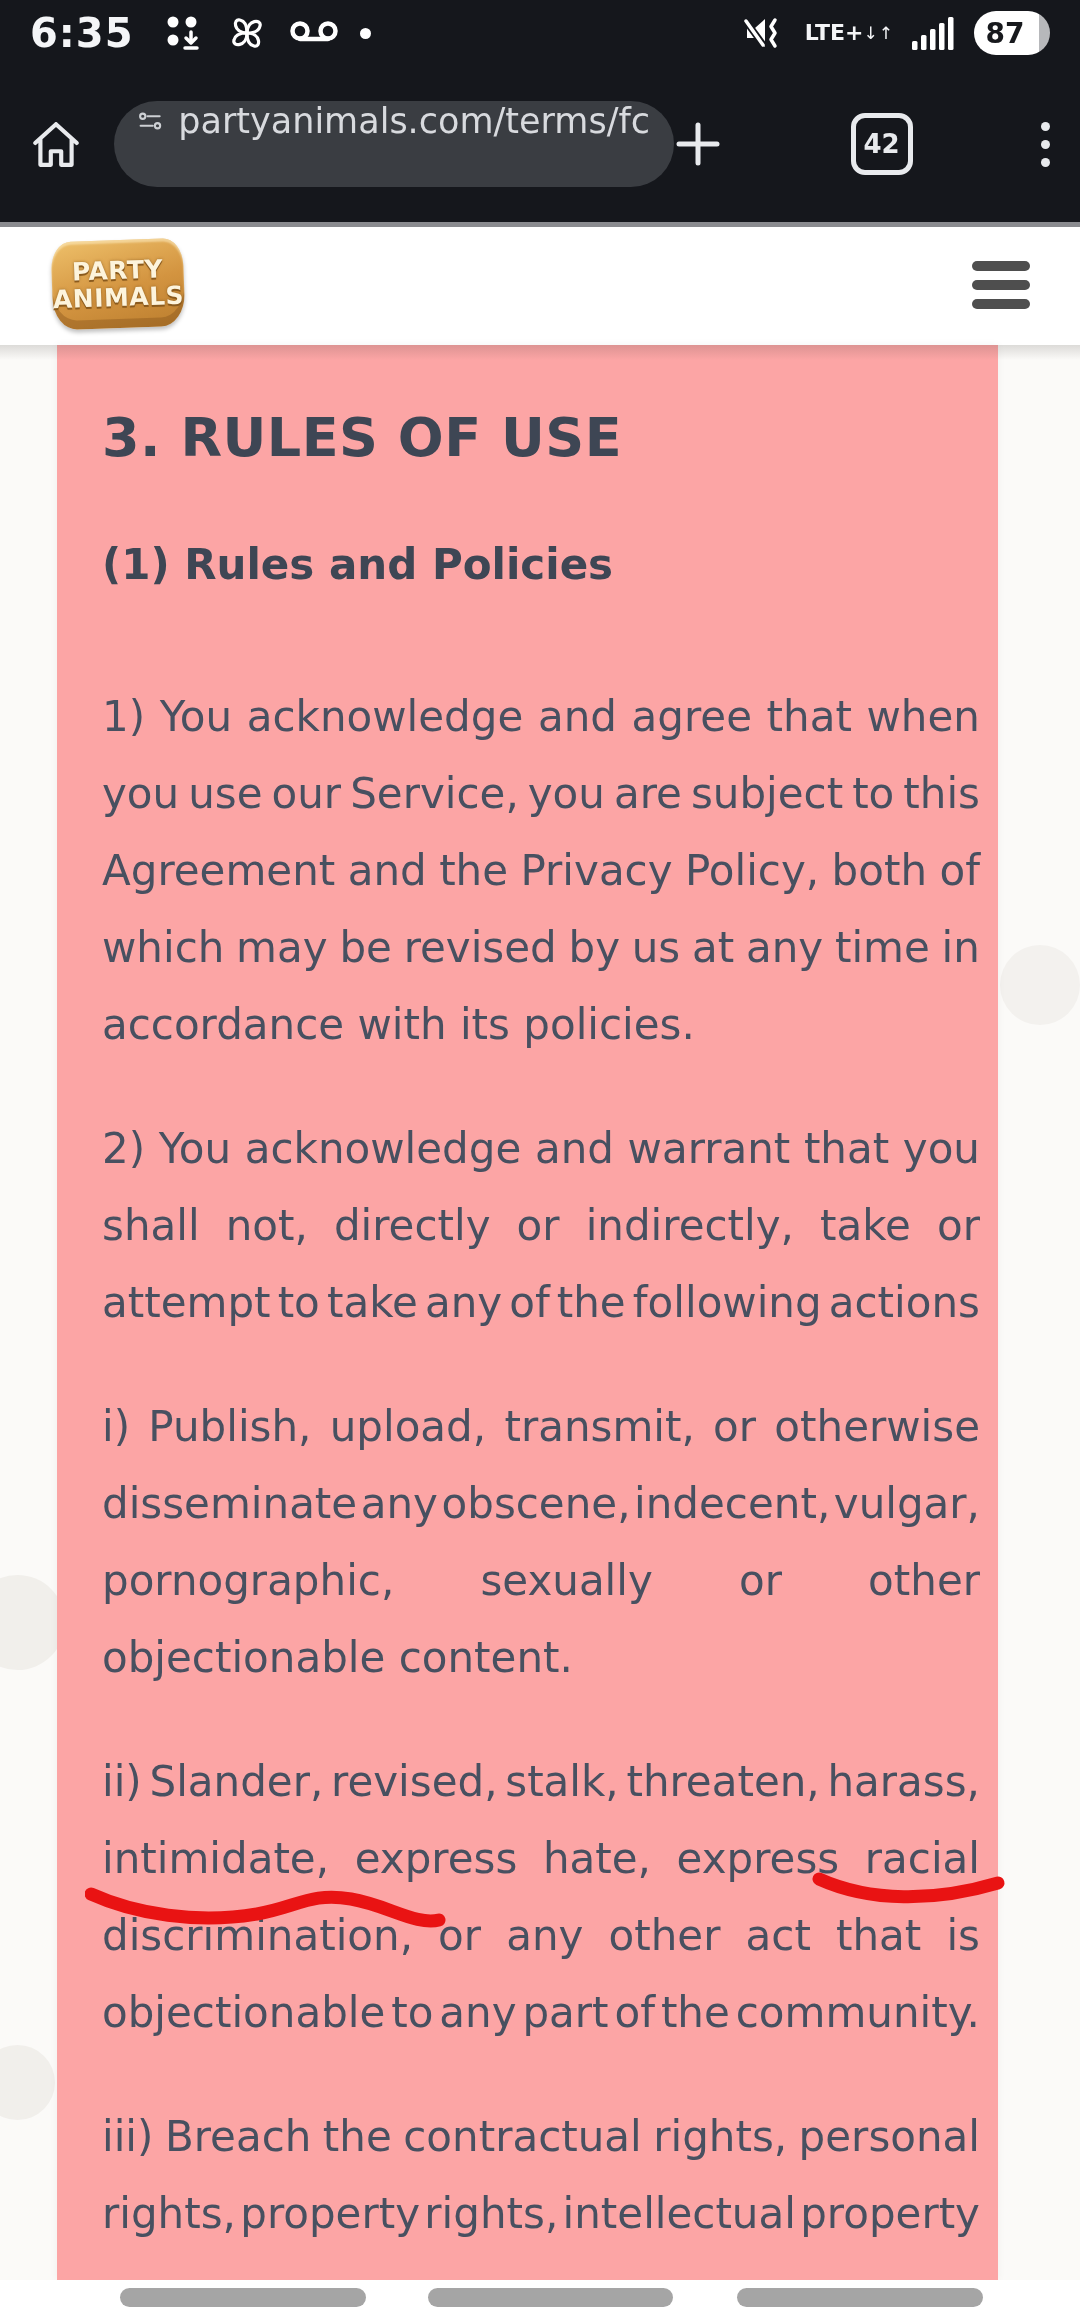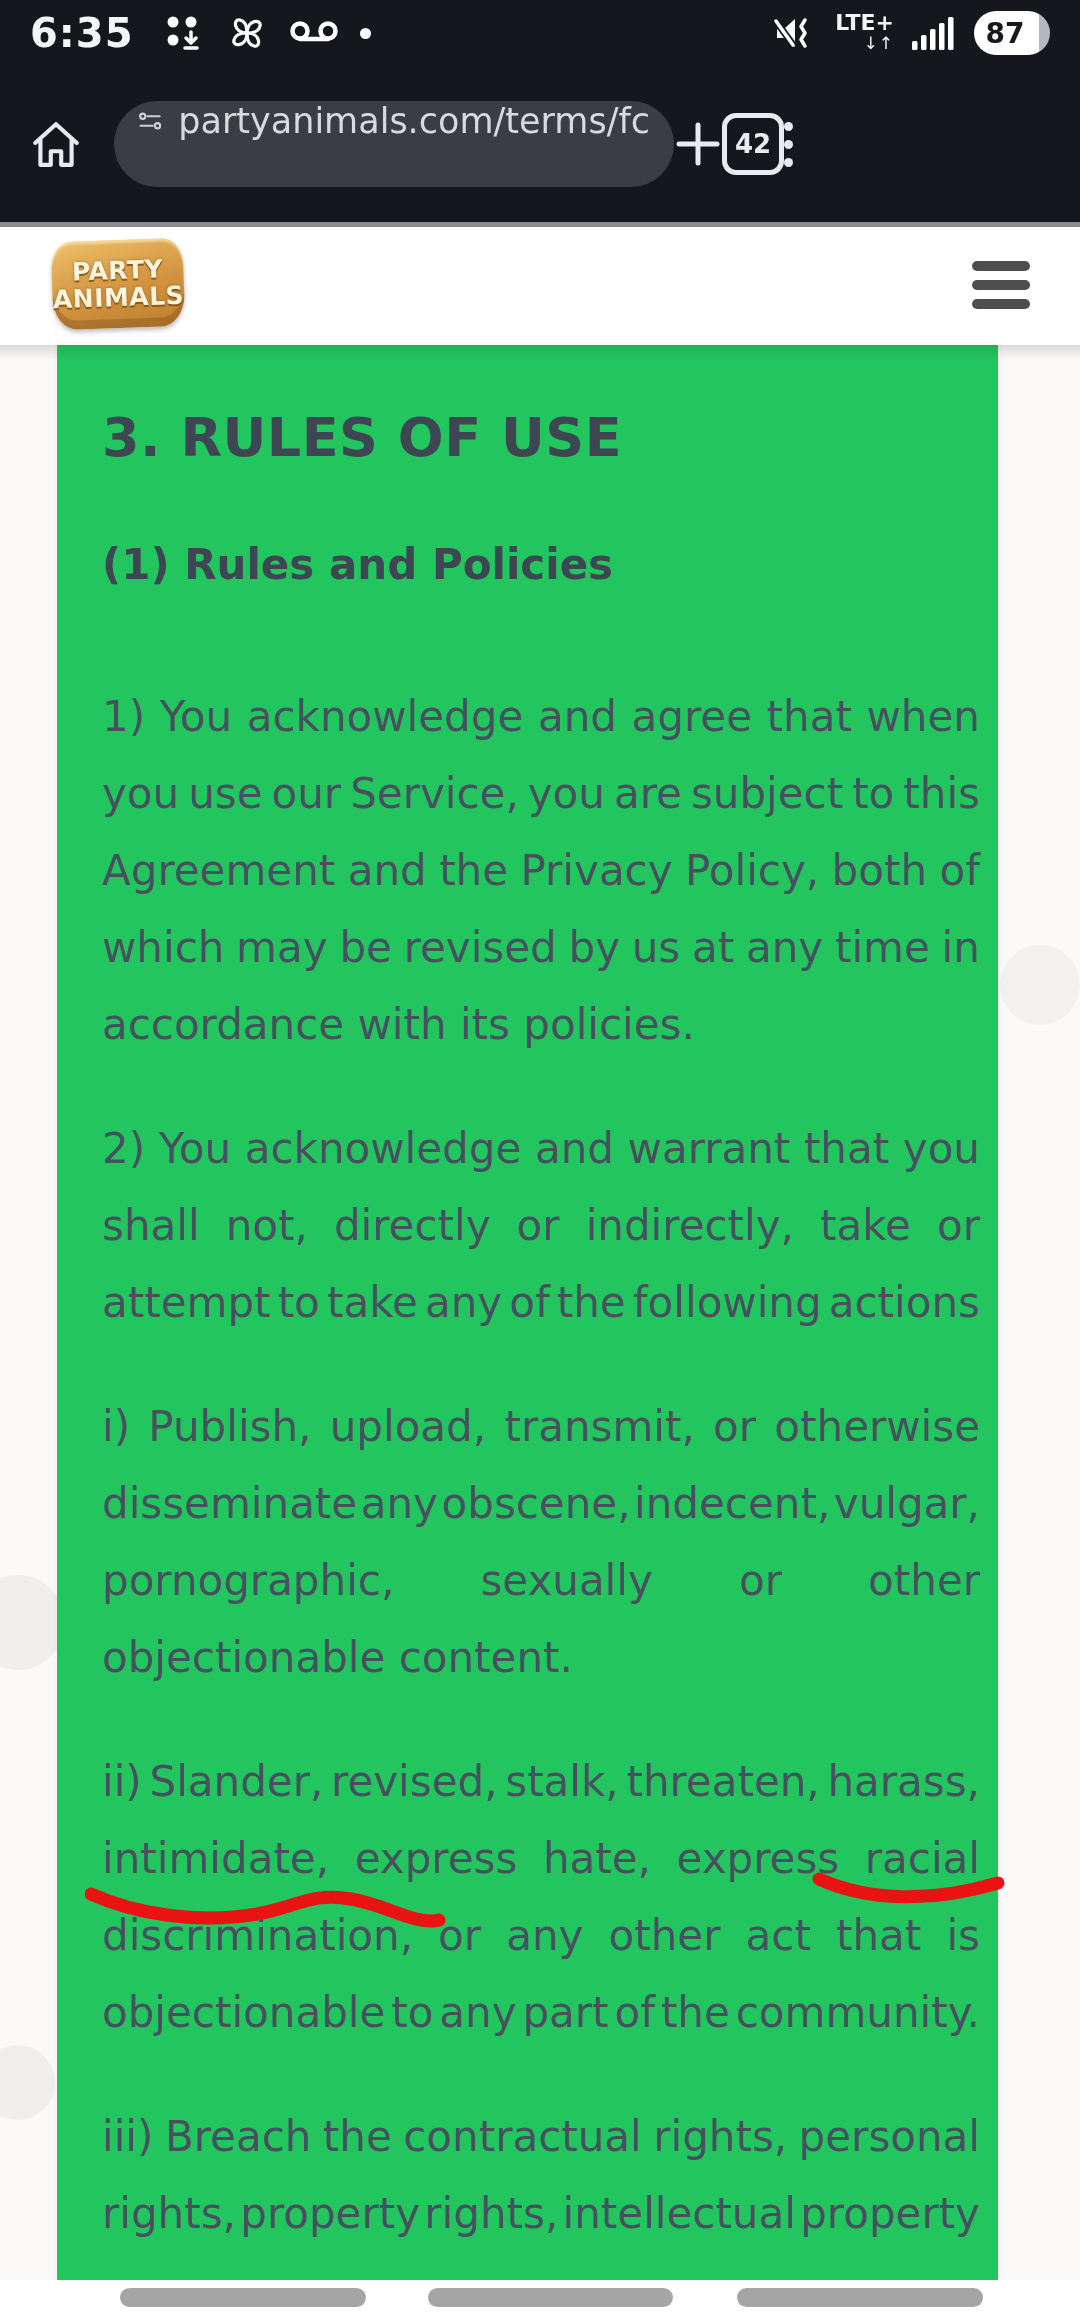--- a/index.html
+++ b/index.html
@@ -5,36 +5,36 @@
   html,body{margin:0;padding:0;background:#000;}
   .phone{position:relative;width:1080px;height:2316px;background:#fbfaf8;overflow:hidden;
          font-family:"DejaVu Sans",sans-serif;padding-left:23px;}
 
   
   .statusbar{position:absolute;top:0;left:0;width:1080px;height:66px;background:#15171c;
              display:flex;align-items:center;padding:0 30px;box-sizing:border-box;color:#f4f5f7;}
   .time{font-size:40px;font-weight:700;letter-spacing:1px;}
   .sb-left{display:flex;align-items:center;gap:22px;margin-left:30px;}
   .sb-right{margin-left:auto;display:flex;align-items:center;gap:18px;}
-  .net{display:flex;flex-direction:column;align-items:flex-end;line-height:20px;}
+  .net{display:flex;flex-direction:row;align-items:flex-end;line-height:20px;}
   .net .lbl{font-size:22px;font-weight:700;}
   .net .arr{font-size:17px;letter-spacing:1px;}
   .battery{width:76px;height:44px;border-radius:22px;
            background:linear-gradient(90deg,#ffffff 0 85%,#b7b8bb 85% 100%);
            display:flex;align-items:center;justify-content:center;}
   .battery span{font-size:28px;font-weight:700;color:#17191d;margin-right:14px;}
   .sdot{width:11px;height:11px;border-radius:50%;background:#fff;}
 
   
   .chromebar{position:absolute;top:66px;left:0;width:1080px;height:156px;background:#15171c;
              display:flex;align-items:center;padding:0 30px;box-sizing:border-box;}
   .urlpill{margin-left:32px;width:560px;height:86px;border-radius:43px;background:#3a3d42;
            display:flex;align-items:flex-start;padding:0 24px;box-sizing:border-box;overflow:hidden;}
   .urltext{font-size:35px;color:#d8dade;white-space:nowrap;margin-left:16px;}
-  .chrome-right{flex:1;display:flex;align-items:center;justify-content:flex-start;}
+  .chrome-right{flex:1;display:flex;align-items:center;justify-content:space-between;}
   .tabbox{width:52px;height:52px;border:5px solid #e8eaed;border-radius:14px;
           display:flex;align-items:center;justify-content:center;}
   .tabbox span{color:#e8eaed;font-size:26px;font-weight:700;}
   .kebab{display:flex;flex-direction:column;gap:9px;}
   .kebab i{width:9px;height:9px;border-radius:50%;background:#e8eaed;}
 
   .separator{position:absolute;top:222px;left:0;width:1080px;height:5px;background:#8a8b8f;}
 
   
   .siteheader{position:absolute;top:227px;left:0;width:1080px;height:118px;background:#ffffff;}
@@ -46,21 +46,21 @@
   .logo div{font-weight:800;color:#fdf4dc;font-size:25px;line-height:27px;letter-spacing:.5px;
             text-shadow:0 2px 0 #8a5a1d,0 0 3px rgba(110,70,20,.6);}
   .hamburger{position:absolute;right:50px;top:34px;display:flex;flex-direction:column;gap:9px;cursor:pointer;}
   .hamburger i{width:58px;height:10px;border-radius:5px;background:#4e4e4e;}
 
   
   .page{position:absolute;top:345px;left:0;width:1080px;height:1935px;background:#fbfaf8;}
   .page::before{content:'';position:absolute;top:0;left:0;right:0;height:15px;z-index:5;
                 background:linear-gradient(rgba(60,55,50,.16),transparent);}
   .blob{position:absolute;border-radius:50%;background:#f1efeb;}
-  .card{position:absolute;left:57px;top:0;width:941px;height:1935px;background:#22c55e;
+  .card{position:absolute;left:57px;top:0;width:941px;height:1935px;background:#fca5a5;
         box-shadow:0 0 8px rgba(0,0,0,.05);box-sizing:border-box;
         padding:0 18px 0 45px;overflow:hidden;}
   h1.sect{margin:60px 0 0;font-size:54px;line-height:66px;font-weight:800;color:#3e4654;letter-spacing:.5px;}
   h2.sub{margin:66px 0 0;font-size:42px;line-height:56px;font-weight:800;color:#3e4654;}
   .paras{margin-top:85px;}
   .para{margin:0 0 47px 0;}
   .line{height:77px;line-height:77px;font-size:42px;color:#485060;white-space:nowrap;}
   .line.just{display:flex;justify-content:space-between;align-items:center;}
 
   

